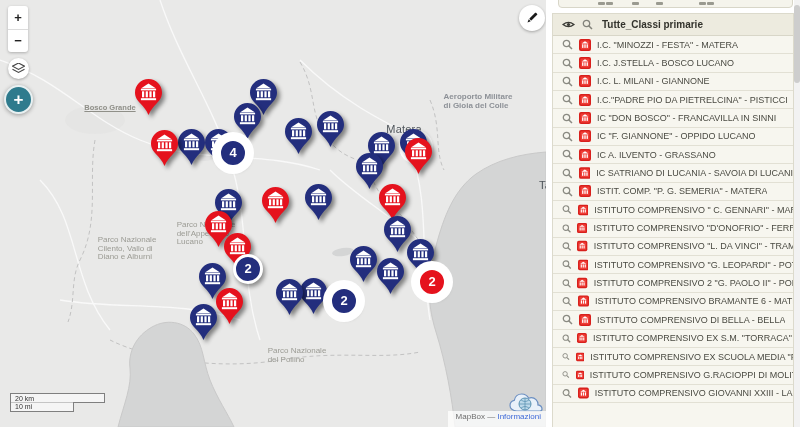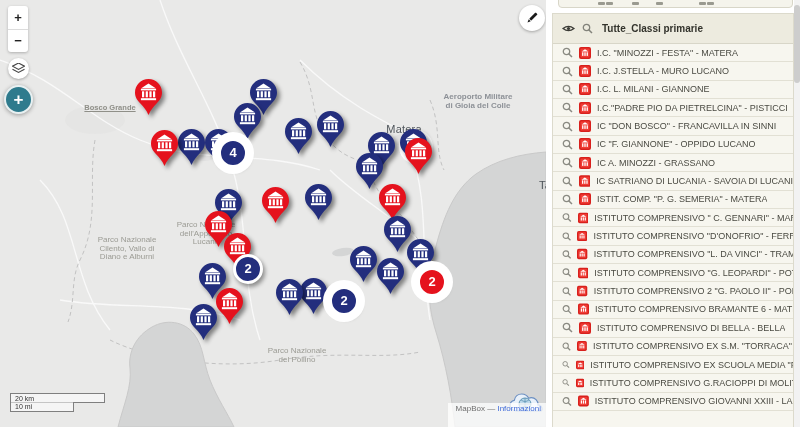--- a/index.html
+++ b/index.html
@@ -7,21 +7,21 @@
     font-family:"Liberation Sans", sans-serif; }
   .screen { position:relative; width:800px; height:427px; background:#fff; }
 
   
   .map { position:absolute; left:0; top:0; width:546px; height:427px;
     background:#e9e9e8; overflow:hidden; }
   .map svg.base { position:absolute; left:0; top:0; }
   .labels-layer,.markers-layer { position:absolute; inset:0; }
   .labels-layer { z-index:2; } .markers-layer { z-index:3; }
 
-  .maplabel { position:absolute; transform:translateX(-50%); text-align:center;
+  .maplabel { position:absolute; transform:translateX(-50%); 
     color:#9b9b94; font-size:8px; line-height:8.5px; white-space:nowrap; }
   .maplabel.city { color:#4f555b; font-size:11px; letter-spacing:.2px; }
   .maplabel.forest { color:#8f8f88; font-weight:bold; font-size:7.5px;text-decoration:underline; }
   .maplabel.airport { color:#8d9197; font-weight:bold; }
 
   .pin { position:absolute; width:27px; height:36px;
     filter:drop-shadow(3px 3px 2px rgba(0,0,0,.45)); }
   .halo { position:absolute; background:#fff; border-radius:50%; }
   .cluster { position:absolute; width:30px; height:30px; border-radius:50%;
     border:3px solid #fff; color:#fff; font-weight:bold; font-size:13px;
@@ -46,35 +46,35 @@
   .edit-btn { position:absolute; left:519px; top:5px; width:26px; height:26px;
     border-radius:50%; background:#fff; border:0; box-shadow:0 1px 3px rgba(0,0,0,.3);
     display:flex; align-items:center; justify-content:center; cursor:pointer; z-index:10; }
 
   
   .scale-km,.scale-mi { position:absolute; left:10px; background:rgba(255,255,255,.55);
     border:1px solid #7f7f7f; font-size:7px; color:#333; padding:1px 0 0 4px;
     height:10px; z-index:8; }
   .scale-km { top:393px; width:95px; }
   .scale-mi { top:402px; width:64px; border-top:0; }
-  .attribution { position:absolute; right:0; bottom:0; height:24px;
+  .attribution { position:absolute; right:0; bottom:0; height:16px;
     background:rgba(255,255,255,.75); font-size:8px; color:#6e6e6e;
     padding:1px 5px 0 8px; z-index:8; white-space:nowrap; }
   .attribution .link { color:#3f6ad8; }
   .cloud-logo { position:absolute; right:2px; bottom:13px; z-index:8; }
 
   
   .side-gap { position:absolute; left:546px; top:0; width:254px; height:427px; background:#fff; }
   .cutoff-toolbar { position:absolute; left:558px; top:-7px; width:235px; height:15px;
     background:#f5f4ec; border:1px solid #d8d6c8; border-radius:4px; z-index:4; }
   .cutoff-toolbar i { position:absolute; bottom:2px; width:7px; height:3px;
     background:#9a9a90; border-radius:1px; }
   .panel { position:absolute; left:552px; top:13px; width:242px; height:414px;
     border:1px solid #dcdacc; border-bottom:0; background:#f7f6ef; overflow:hidden; z-index:5; }
-  .panel-header { height:30px; background:#edebdf; display:flex; align-items:center;
+  .panel-header { height:22px; background:#edebdf; display:flex; align-items:center;
     padding-left:9px; gap:7px; border-bottom:1px solid #d8d6c8; cursor:pointer; }
   .panel-header .title { font-size:10px; font-weight:bold; color:#33332c; padding-left:2px; }
   .row { height:18.35px; display:flex; align-items:center; gap:6px;
     padding-left:9px; border-bottom:1px solid #e2e0d4; background:#f7f6ef;
     cursor:pointer; overflow:hidden; }
   .row .row-label { font-size:9px; color:#4a4a42; white-space:nowrap; overflow:hidden; }
   .panel-scrollbar { position:absolute; left:794px; top:0; width:6px; height:427px;
     background:#f2f2f2; z-index:6; }
   .panel-scrollbar .thumb { position:absolute; top:5px; left:0; width:6px; height:78px;
     background:#cdcdcd; border-radius:3px; }
@@ -545,21 +545,21 @@
     <svg width="12" height="12" viewBox="0 0 12 12">
       <rect width="12" height="12" rx="2" fill="#d8201c"></rect>
       <rect x="1.5" y="1.5" width="9" height="9" rx="1" fill="#ef3d36"></rect>
       <g fill="#fff">
         <polygon points="6,2.3 2.6,4.6 9.4,4.6"></polygon>
         <rect x="3.1" y="5.3" width="1.3" height="3.6"></rect>
         <rect x="5.35" y="5.3" width="1.3" height="3.6"></rect>
         <rect x="7.6" y="5.3" width="1.3" height="3.6"></rect>
       </g>
     </svg>
-    <span class="row-label">I.C. J.STELLA - MURO LUCANO</span>
+    <span class="row-label">I.C. J.STELLA - BOSCO LUCANO</span>
   </div>
 
   <div class="row">
     <svg width="11" height="11" viewBox="0 0 11 11">
       <circle cx="4.5" cy="4.5" r="3.2" fill="none" stroke="#8a8a82" stroke-width="1.3"></circle>
       <line x1="7" y1="7" x2="10" y2="10" stroke="#8a8a82" stroke-width="1.5"></line>
     </svg>
     <svg width="12" height="12" viewBox="0 0 12 12">
       <rect width="12" height="12" rx="2" fill="#d8201c"></rect>
       <rect x="1.5" y="1.5" width="9" height="9" rx="1" fill="#ef3d36"></rect>
@@ -636,21 +636,21 @@
     <svg width="12" height="12" viewBox="0 0 12 12">
       <rect width="12" height="12" rx="2" fill="#d8201c"></rect>
       <rect x="1.5" y="1.5" width="9" height="9" rx="1" fill="#ef3d36"></rect>
       <g fill="#fff">
         <polygon points="6,2.3 2.6,4.6 9.4,4.6"></polygon>
         <rect x="3.1" y="5.3" width="1.3" height="3.6"></rect>
         <rect x="5.35" y="5.3" width="1.3" height="3.6"></rect>
         <rect x="7.6" y="5.3" width="1.3" height="3.6"></rect>
       </g>
     </svg>
-    <span class="row-label">IC A. MINOZZI - GRASSANO</span>
+    <span class="row-label">IC A. ILVENTO - GRASSANO</span>
   </div>
 
   <div class="row">
     <svg width="11" height="11" viewBox="0 0 11 11">
       <circle cx="4.5" cy="4.5" r="3.2" fill="none" stroke="#8a8a82" stroke-width="1.3"></circle>
       <line x1="7" y1="7" x2="10" y2="10" stroke="#8a8a82" stroke-width="1.5"></line>
     </svg>
     <svg width="12" height="12" viewBox="0 0 12 12">
       <rect width="12" height="12" rx="2" fill="#d8201c"></rect>
       <rect x="1.5" y="1.5" width="9" height="9" rx="1" fill="#ef3d36"></rect>

